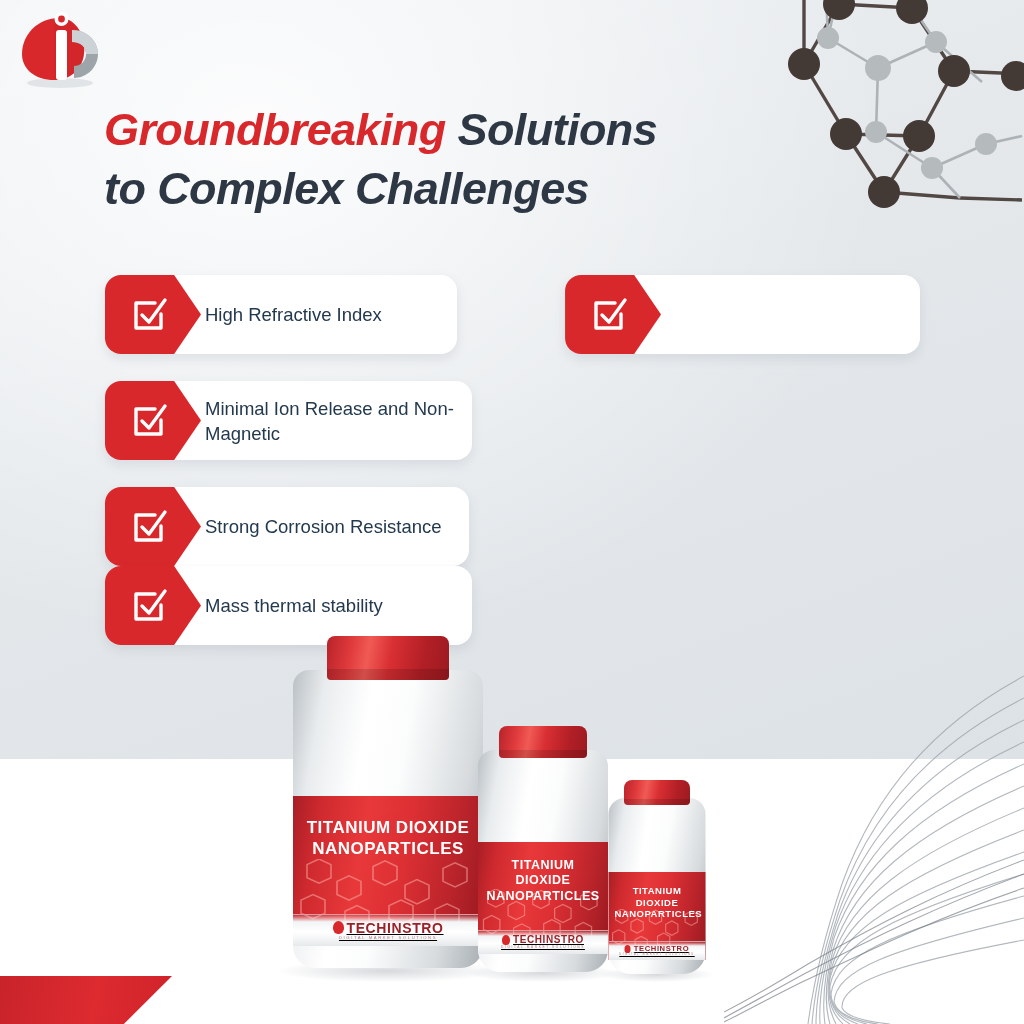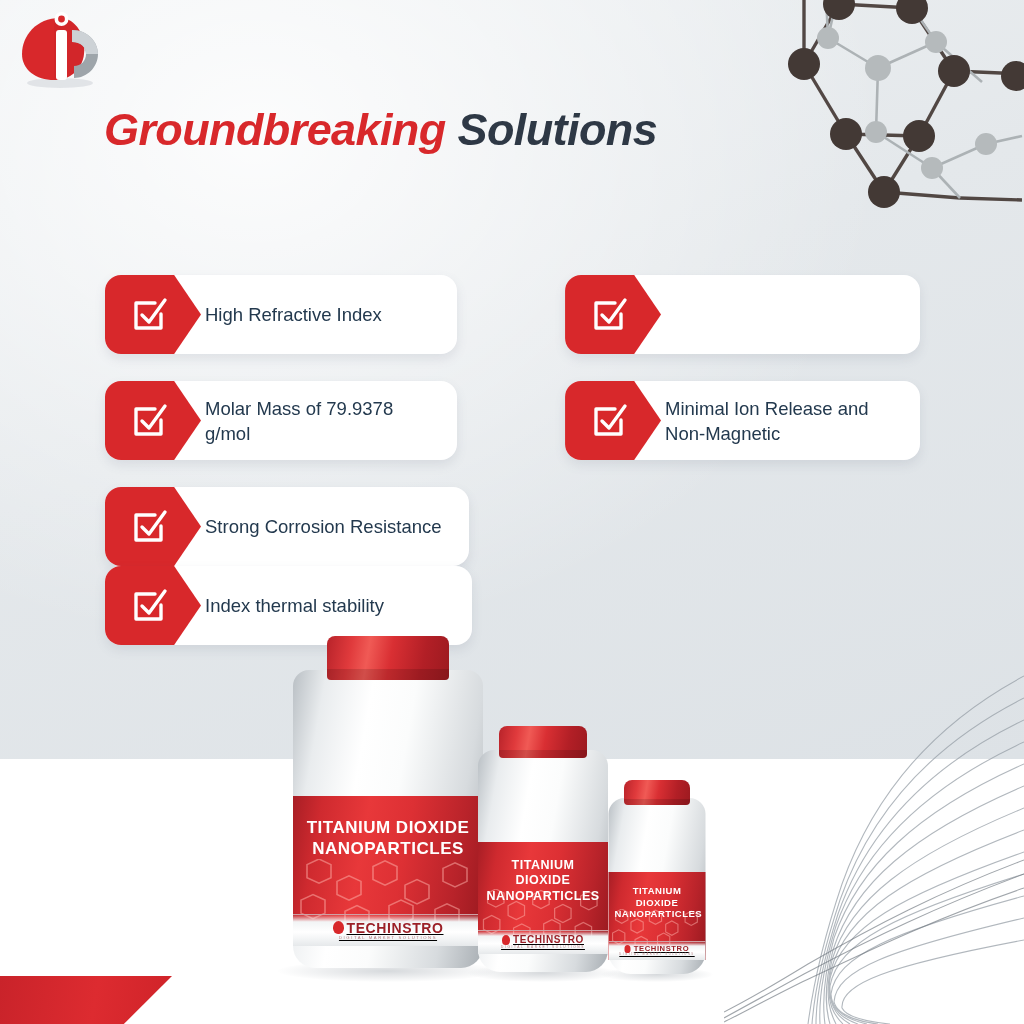--- a/index.html
+++ b/index.html
@@ -356,20 +356,21 @@
     <path d="M46 14 C 62 14, 72 32, 70 50 C 68 66, 56 76, 40 76 L 40 14 Z" fill="#c01f26" opacity="0.25"></path>
     <path d="M58 26 C 74 26, 84 38, 84 50 C 84 63, 73 74, 60 74 L 60 62 C 67 62, 72 57, 72 50 C 72 43, 67 38, 58 38 Z" fill="#9ea5aa"></path>
     <path d="M58 26 C 74 26, 84 38, 84 50 L 72 50 C 72 43, 67 38, 58 38 Z" fill="#cdd2d6"></path>
     <rect x="42" y="26" width="11" height="50" rx="3" fill="#ffffff"></rect>
     <circle cx="47.5" cy="15" r="7" fill="#ffffff"></circle>
     <circle cx="47.5" cy="15" r="3.4" fill="#d8282b"></circle>
   </svg>
 
   <div class="headline">
     <div class="headline-line"><span class="hl-accent">Groundbreaking</span><span> Solutions</span></div>
+    <div class="headline-line">to Complex Challenges</div>
   </div>
 
   <div class="features">
 
     <div class="feature-row">
       <div class="feature-card col-left">
         <div class="badge">
           <svg viewBox="0 0 40 40">
               <g fill="none" stroke="#ffffff" stroke-width="3.4" stroke-linecap="round" stroke-linejoin="round">
                 <path d="M32 19 V33 H7 V8 H26"></path>
@@ -385,31 +386,20 @@
               <g fill="none" stroke="#ffffff" stroke-width="3.4" stroke-linecap="round" stroke-linejoin="round">
                 <path d="M32 19 V33 H7 V8 H26"></path>
                 <path d="M13 20 L20 27 L36 5"></path>
               </g>
             </svg>
         </div>
       </div>
     </div>
 
     <div class="feature-row">
-      <div class="feature-card col-left">
-        <div class="badge">
-          <svg viewBox="0 0 40 40">
-              <g fill="none" stroke="#ffffff" stroke-width="3.4" stroke-linecap="round" stroke-linejoin="round">
-                <path d="M32 19 V33 H7 V8 H26"></path>
-                <path d="M13 20 L20 27 L36 5"></path>
-              </g>
-            </svg>
-        </div>
-        <div class="feature-text">Molar Mass of 79.9378 g/mol</div>
-      </div>
       <div class="feature-card col-right">
         <div class="badge">
           <svg viewBox="0 0 40 40">
               <g fill="none" stroke="#ffffff" stroke-width="3.4" stroke-linecap="round" stroke-linejoin="round">
                 <path d="M32 19 V33 H7 V8 H26"></path>
                 <path d="M13 20 L20 27 L36 5"></path>
               </g>
             </svg>
         </div>
         <div class="feature-text">Minimal Ion Release and Non-Magnetic</div>
@@ -430,21 +420,21 @@
       </div>
       <div class="feature-card col-right">
         <div class="badge">
           <svg viewBox="0 0 40 40">
               <g fill="none" stroke="#ffffff" stroke-width="3.4" stroke-linecap="round" stroke-linejoin="round">
                 <path d="M32 19 V33 H7 V8 H26"></path>
                 <path d="M13 20 L20 27 L36 5"></path>
               </g>
             </svg>
         </div>
-        <div class="feature-text">Index thermal stability</div>
+        <div class="feature-text">Mass thermal stability</div>
       </div>
     </div>
 
   </div>
 
   <div class="bottles">
 
     <div class="bottle" id="bottle-large">
       <div class="shadow"></div>
       <div class="body">

